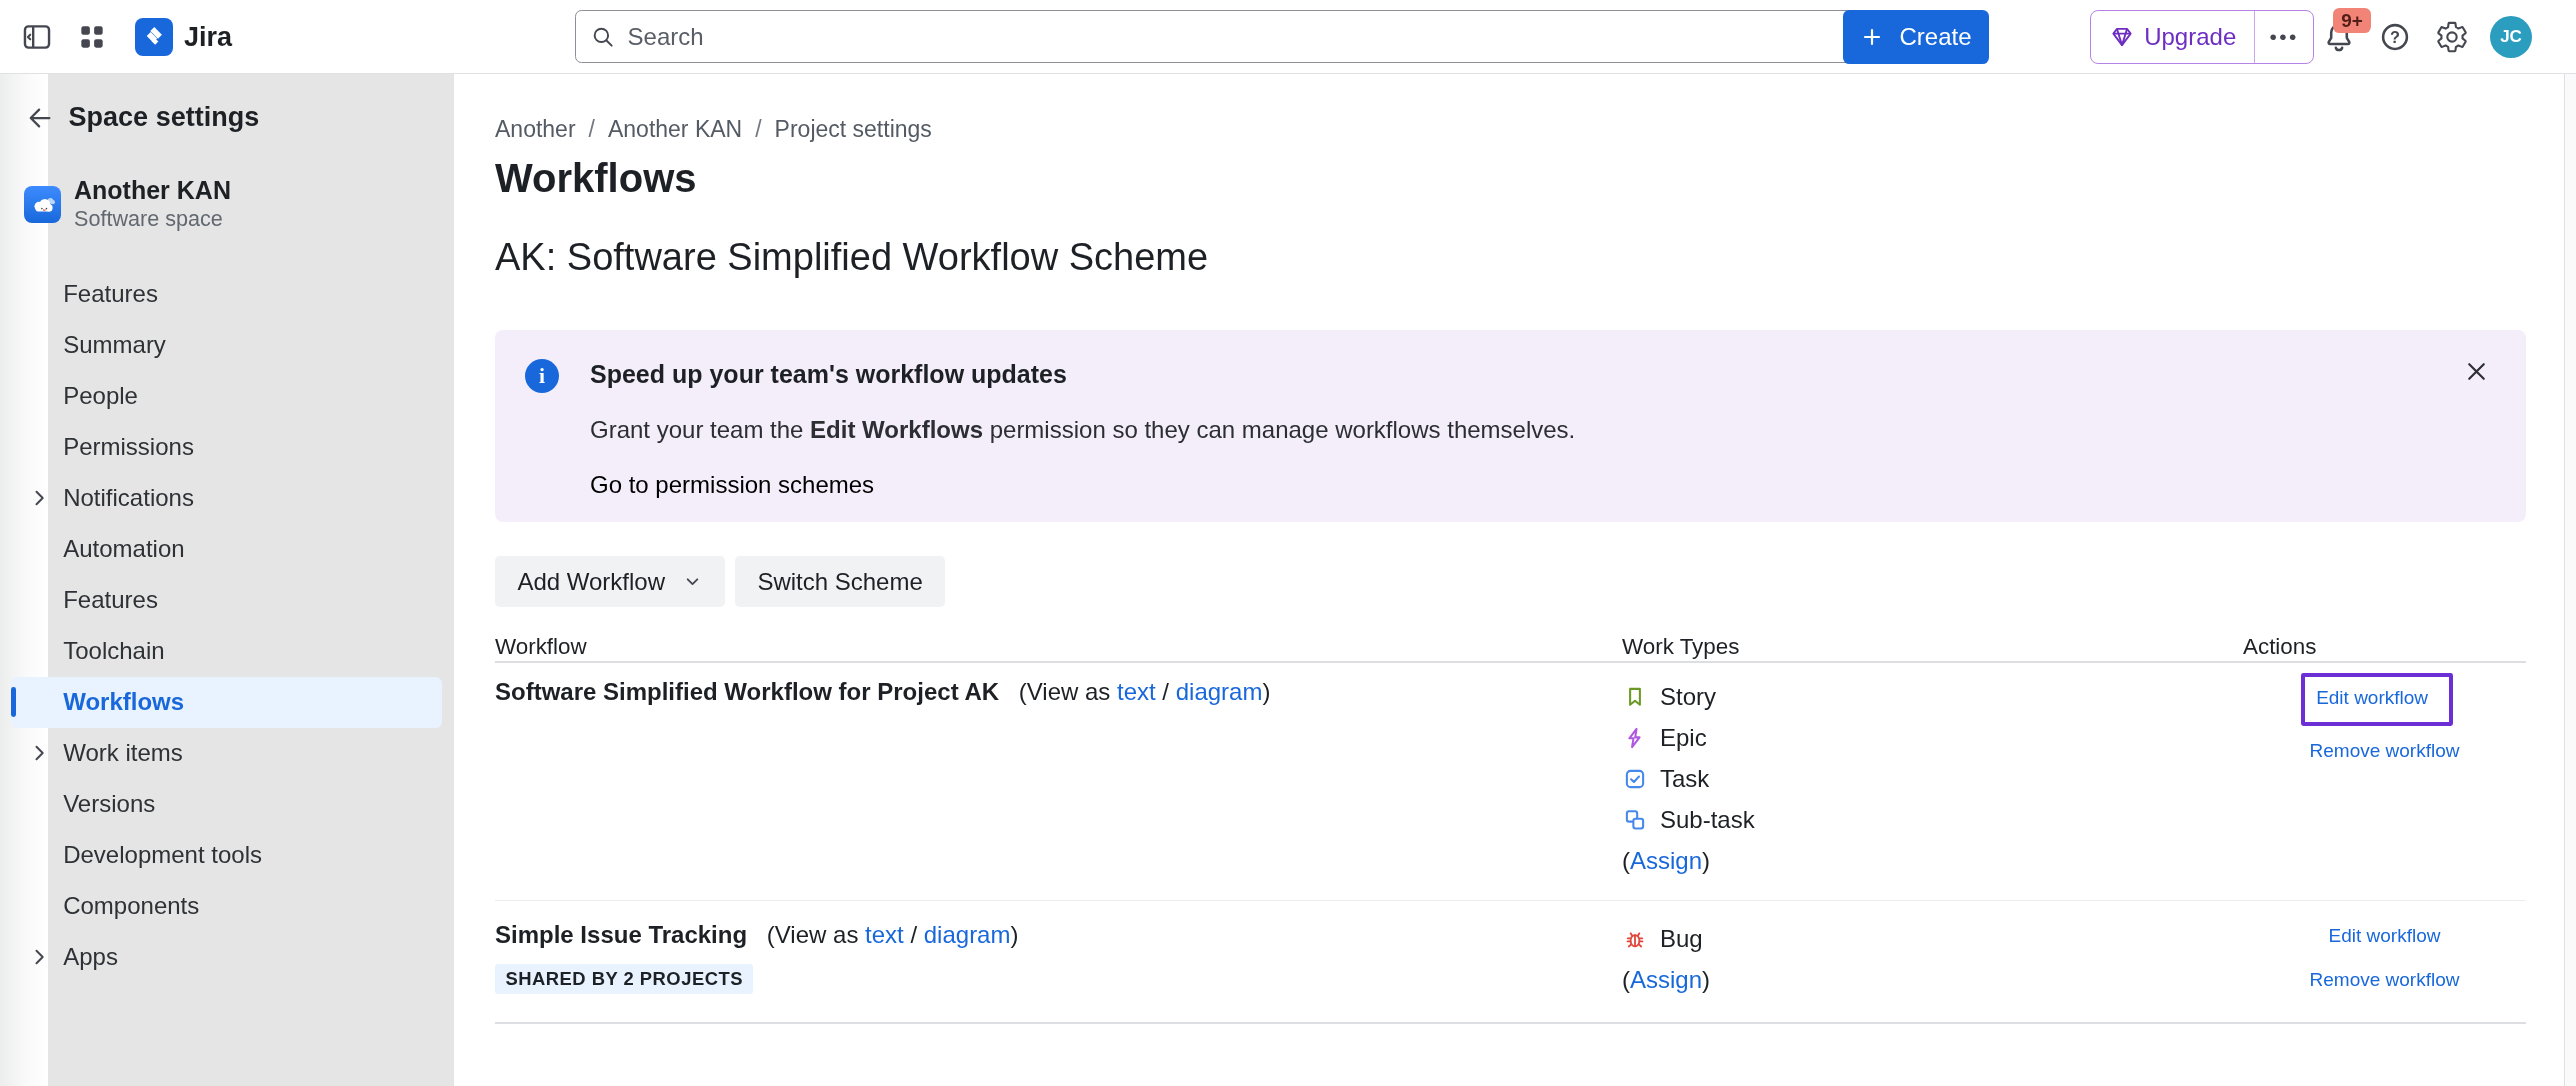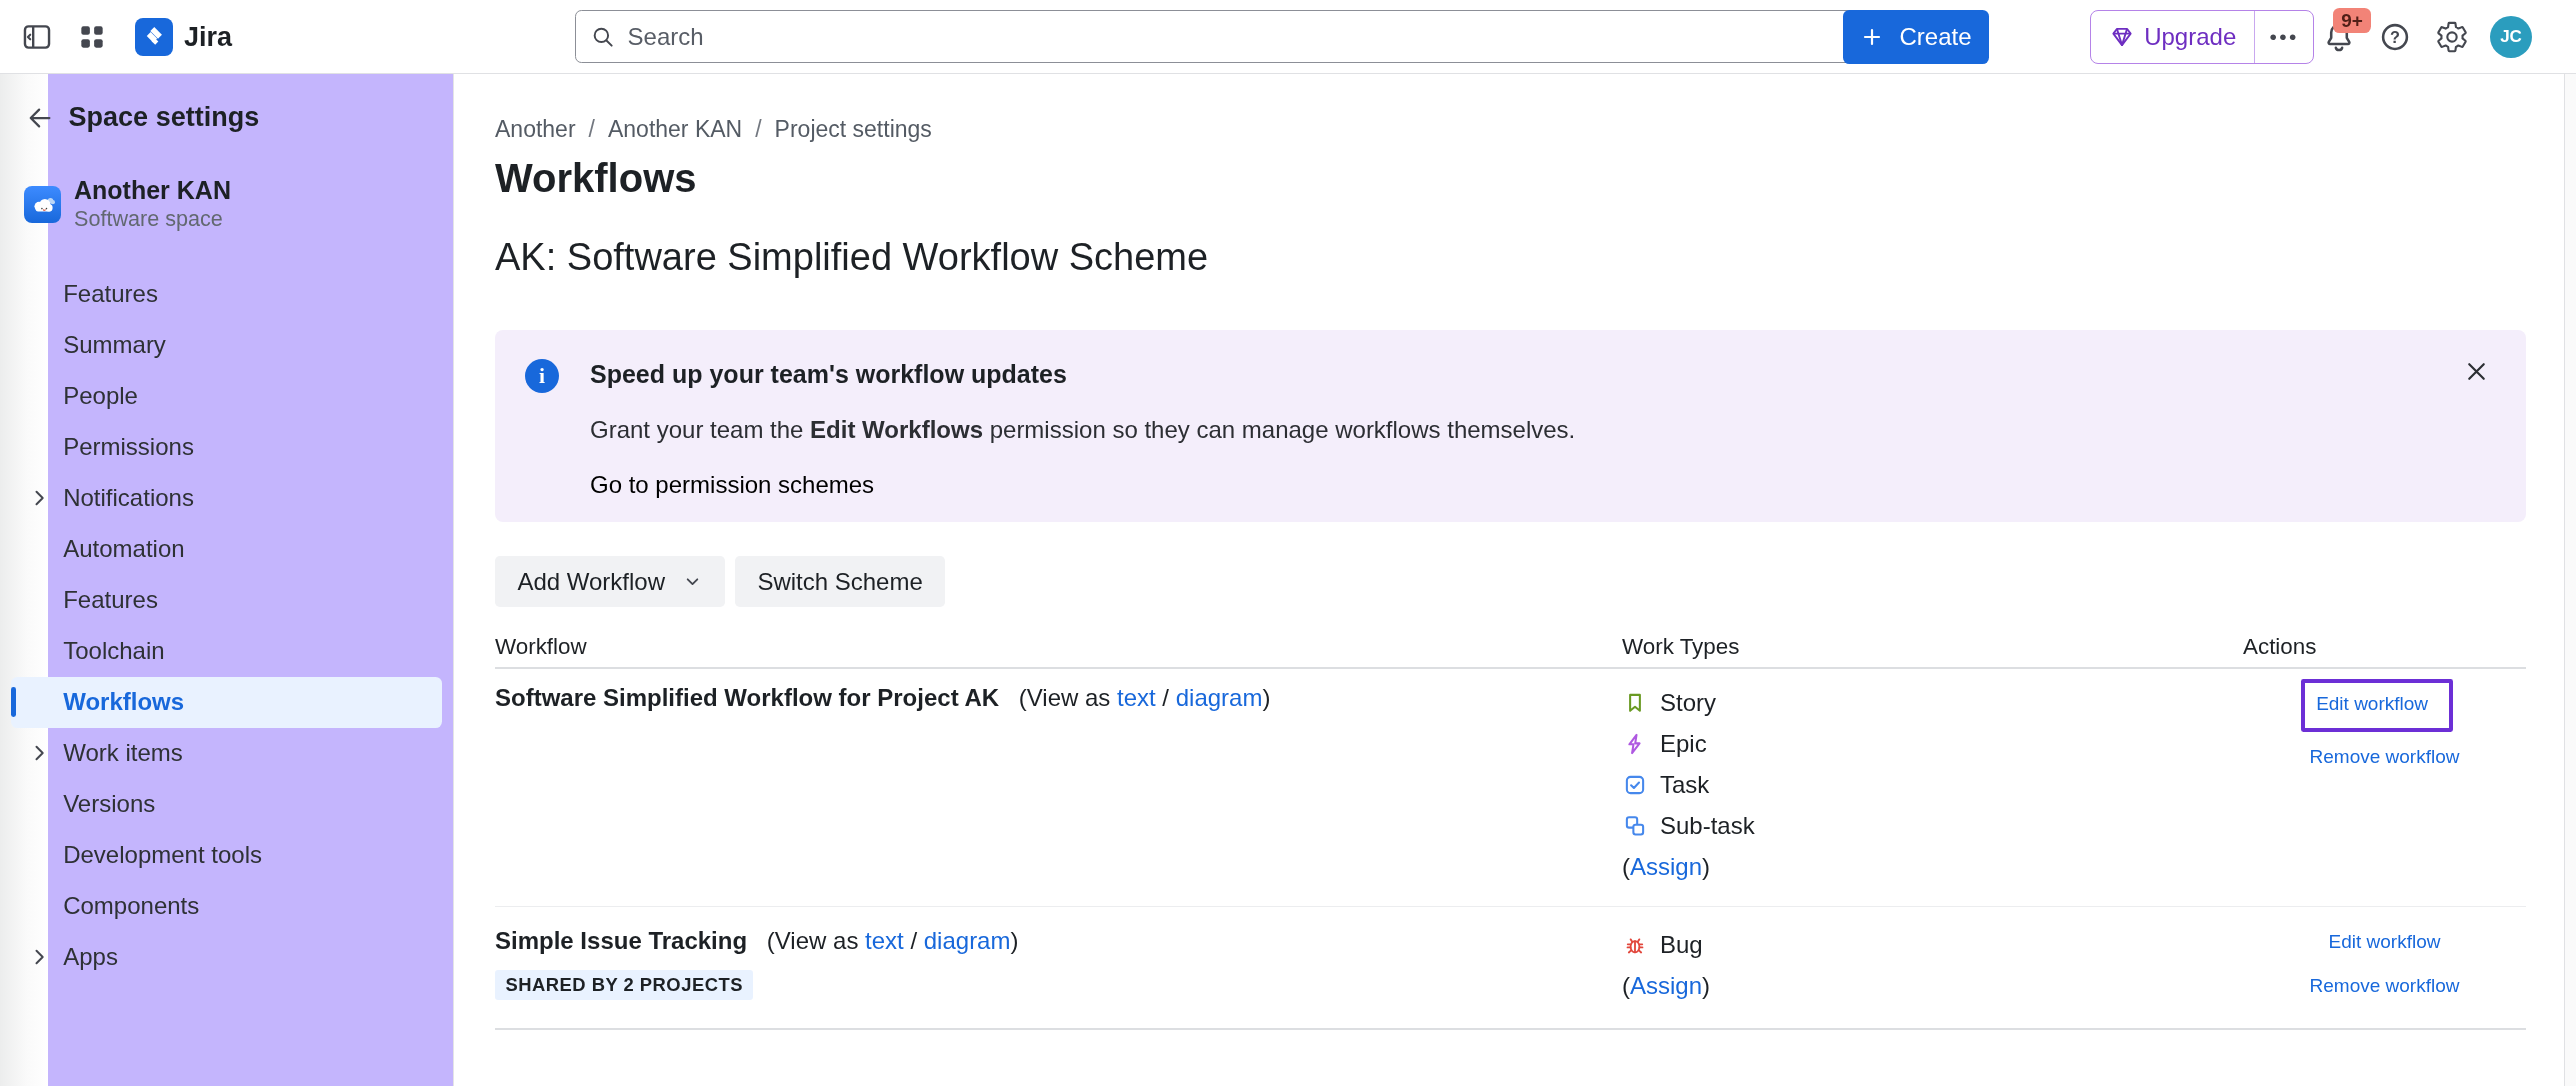--- a/index.html
+++ b/index.html
@@ -22,21 +22,21 @@
   .upg-main { display:flex; align-items:center; gap:9.6px; padding:0 17.6px; color:#6E2EC1; font-size:24px; font-weight:500; }
   .upg-divider { width:1.6px; background:#C9A8EF; }
   .upg-more { width:59px; display:flex; align-items:center; justify-content:center; color:#44474F; font-size:21px; letter-spacing:2.4px; }
   .tb-bell { left:2321px; }
   .tb-help { left:2377px; }
   .tb-gear { left:2434px; }
   .badge-9 { position:absolute; left:2333px; top:8px; min-width:38px; height:25px; background:#F28377; color:#511F17; font-size:19px; font-weight:700; border-radius:6.4px; display:flex; align-items:center; justify-content:center; padding:0 6.4px; z-index:6; }
   .avatar { position:absolute; left:2490px; top:16px; width:42px; height:42px; border-radius:50%; background:#2B9DBE; color:#fff; font-size:17px; font-weight:700; display:flex; align-items:center; justify-content:center; cursor:pointer; }
 
   
-  .sidebar { position:absolute; left:0; top:74px; bottom:0; width:454px; background:#c4b5fd; border-right:1.6px solid #E4E4E6; }
+  .sidebar { position:absolute; left:0; top:74px; bottom:0; width:454px; background:#e5e5e5; border-right:1.6px solid #E4E4E6; }
   .sidebar::before { content:""; position:absolute; left:0; top:0; bottom:0; width:48px; background:linear-gradient(to right,#ECEDED 0,#FAFAFA 27px,#FFFFFF 48px); pointer-events:none; }
   .sb-head { position:relative; display:flex; align-items:center; margin:26.4px 0 0 22.4px; height:35px; }
   .sb-back { width:35px; height:35px; display:flex; align-items:center; justify-content:center; color:#44474F; cursor:pointer; }
   .sb-title { margin-left:11.2px; font-size:27px; font-weight:700; color:#1d2125; }
   .sb-project { position:relative; display:flex; align-items:center; margin:42px 0 0 24px; }
   .proj-tile { width:37px; height:37px; border-radius:8px; background:linear-gradient(180deg,#3D8BFF,#1868DB); display:flex; align-items:center; justify-content:center; }
   .proj-meta { margin-left:13px; }
   .proj-name { font-size:25px; font-weight:700; color:#1d2125; line-height:27px; }
   .proj-type { font-size:21.6px; color:#626870; line-height:26px; margin-top:1.6px; }
   .nav { position:relative; margin-top:37px; }
@@ -58,21 +58,21 @@
   .banner-text { position:absolute; left:95px; top:30px; }
   .banner-title { font-size:25px; font-weight:700; color:#1d2125; }
   .banner-body { margin-top:27px; font-size:24px; color:#2C2E33; }
   .banner-link { margin-top:27px; font-size:24px; color:#000000; cursor:pointer; display:inline-block; }
   .banner-close { position:absolute; right:32px; top:24px; width:35px; height:35px; display:flex; align-items:center; justify-content:center; color:#2C2E33; cursor:pointer; }
 
   .toolbar { margin-top:34px; display:flex; gap:9.6px; }
   .btn-gray { height:51px; background:#F1F2F4; border:none; border-radius:4.8px; font-size:24px; color:#1d2125; font-family:inherit; display:flex; align-items:center; justify-content:center; gap:17px; padding:0 22.4px; cursor:pointer; font-weight:400; }
 
   .wtable { margin-top:27px; }
-  .t-head { display:grid; grid-template-columns:1127px 621px 1fr; padding-bottom:7px; border-bottom:2.4px solid #DCDEE1; }
+  .t-head { display:grid; grid-template-columns:1127px 621px 1fr; padding-bottom:1px; border-bottom:2.4px solid #DCDEE1; }
   .t-head .th { font-size:22.4px; font-weight:500; color:#1d2125; }
   .t-row { display:grid; grid-template-columns:1127px 621px 1fr; }
   .t-row.r1 { padding:13px 0 19px; border-bottom:1.6px solid #ECEDEF; }
   .t-row.r2 { padding:17.6px 0 21px; border-bottom:2.4px solid #DCDEE1; }
   .wf-name-line { font-size:24px; line-height:32px; }
   .wf-name { font-weight:700; color:#1d2125; }
   .view-as { margin-left:13px; color:#1d2125; }
   .link { color:#1868DB; cursor:pointer; }
   .shared-badge { display:inline-block; margin-top:13px; background:#E9F2FF; color:#1d2125; font-size:18.4px; font-weight:700; letter-spacing:0.5px; padding:4px 10.4px; border-radius:3.2px; }
   .wt-line { display:flex; align-items:center; height:41px; font-size:24px; color:#1d2125; }

